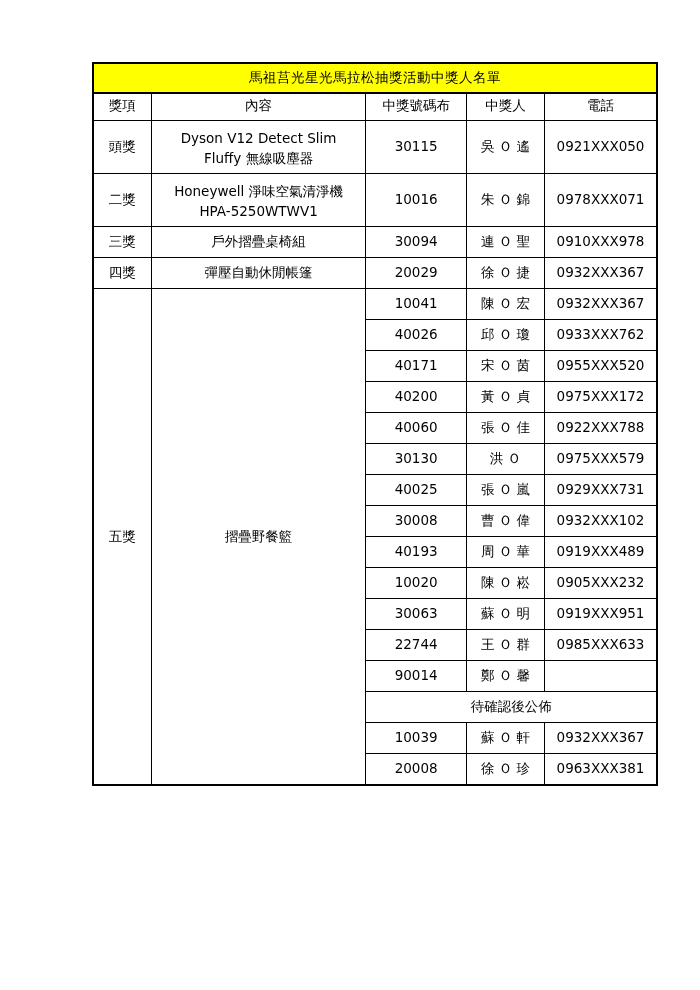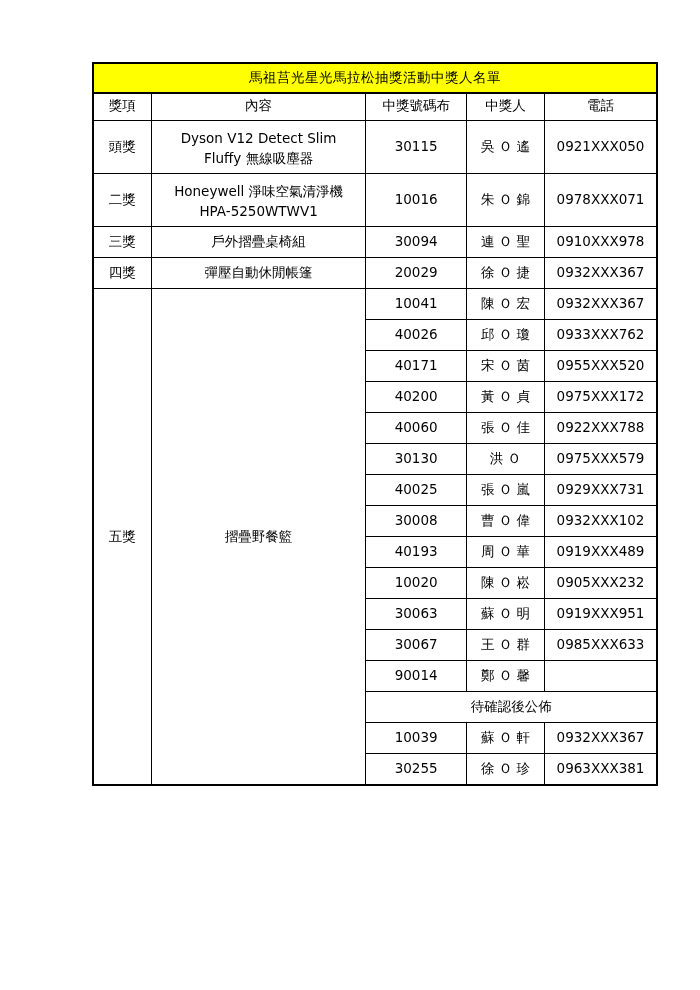--- a/index.html
+++ b/index.html
@@ -200,37 +200,37 @@
         <td class="number-cell">10020</td>
         <td class="winner-cell">陳 Ｏ 崧</td>
         <td class="phone-cell">0905XXX232</td>
       </tr>
       <tr class="row-list">
         <td class="number-cell">30063</td>
         <td class="winner-cell">蘇 Ｏ 明</td>
         <td class="phone-cell">0919XXX951</td>
       </tr>
       <tr class="row-list">
-        <td class="number-cell">30067</td>
+        <td class="number-cell">22744</td>
         <td class="winner-cell">王 Ｏ 群</td>
         <td class="phone-cell">0985XXX633</td>
       </tr>
       <tr class="row-list">
         <td class="number-cell">90014</td>
         <td class="winner-cell">鄭 Ｏ 馨</td>
         <td class="phone-cell"></td>
       </tr>
       <tr class="row-list">
         <td class="note-cell" colspan="3">待確認後公佈</td>
       </tr>
       <tr class="row-list">
         <td class="number-cell">10039</td>
         <td class="winner-cell">蘇 Ｏ 軒</td>
         <td class="phone-cell">0932XXX367</td>
       </tr>
       <tr class="row-list">
-        <td class="number-cell">30255</td>
+        <td class="number-cell">20008</td>
         <td class="winner-cell">徐 Ｏ 珍</td>
         <td class="phone-cell">0963XXX381</td>
       </tr>
     </tbody>
   </table>
 </div>
 
 </body></html>

